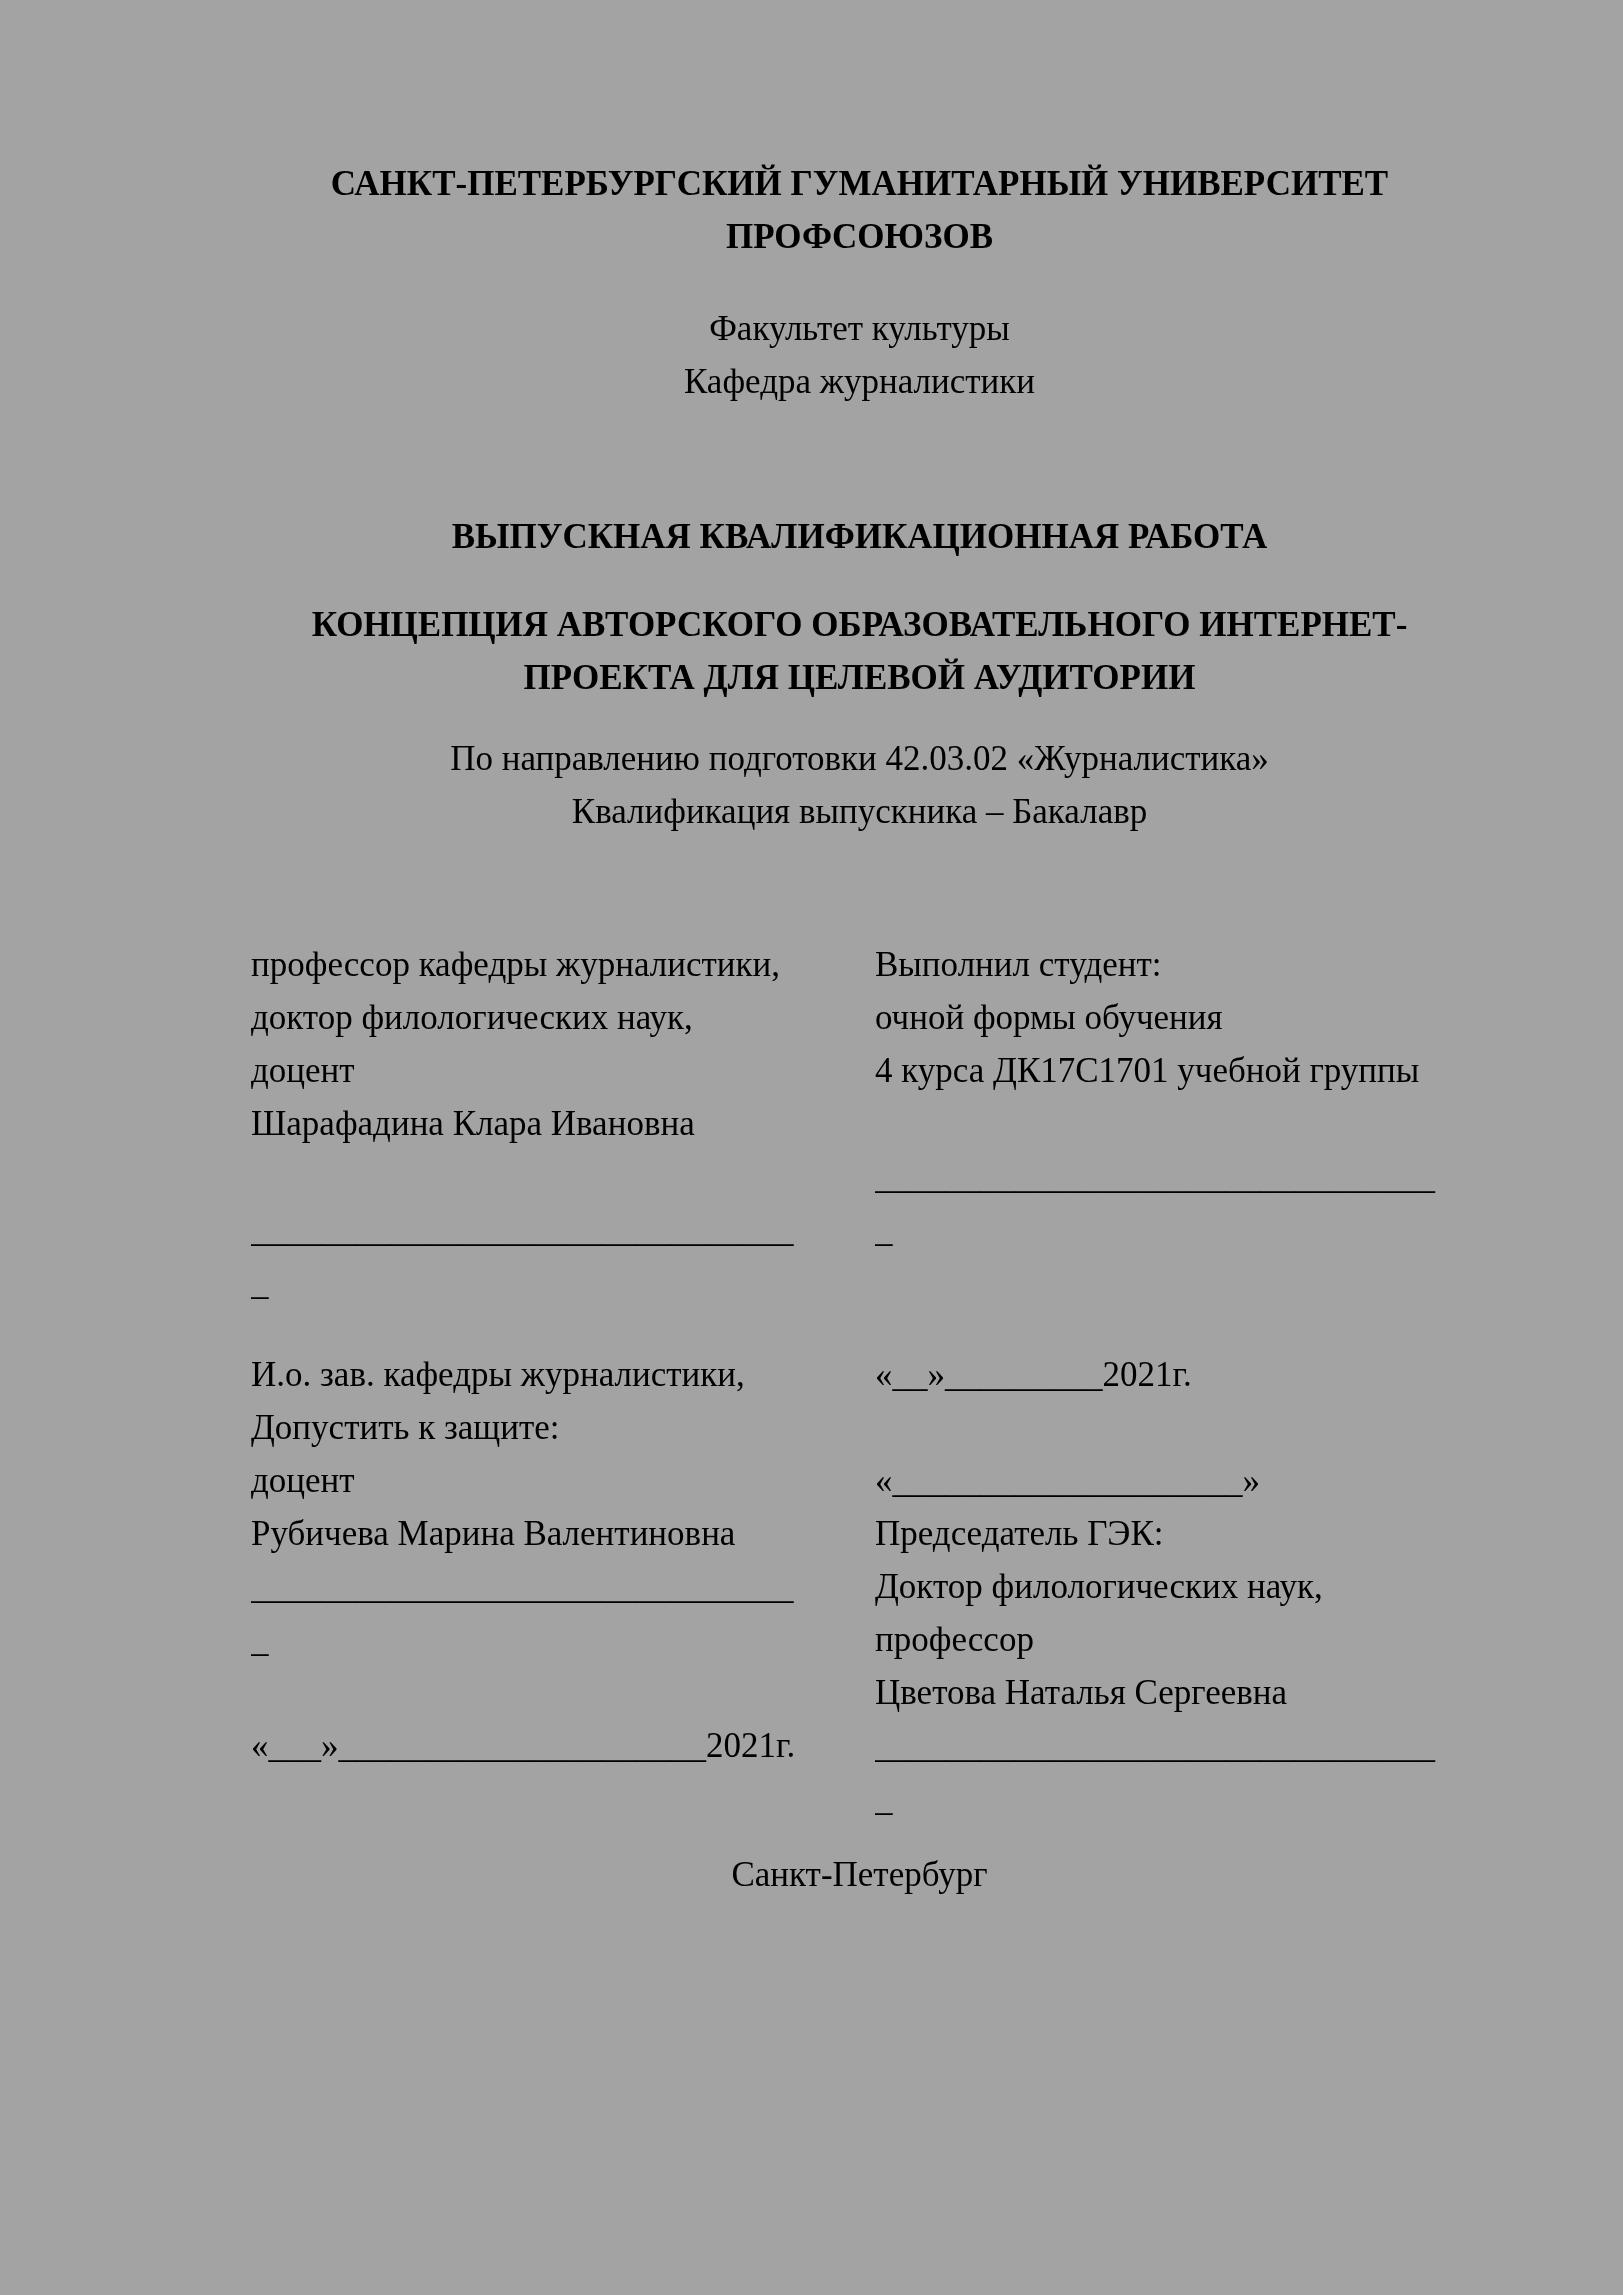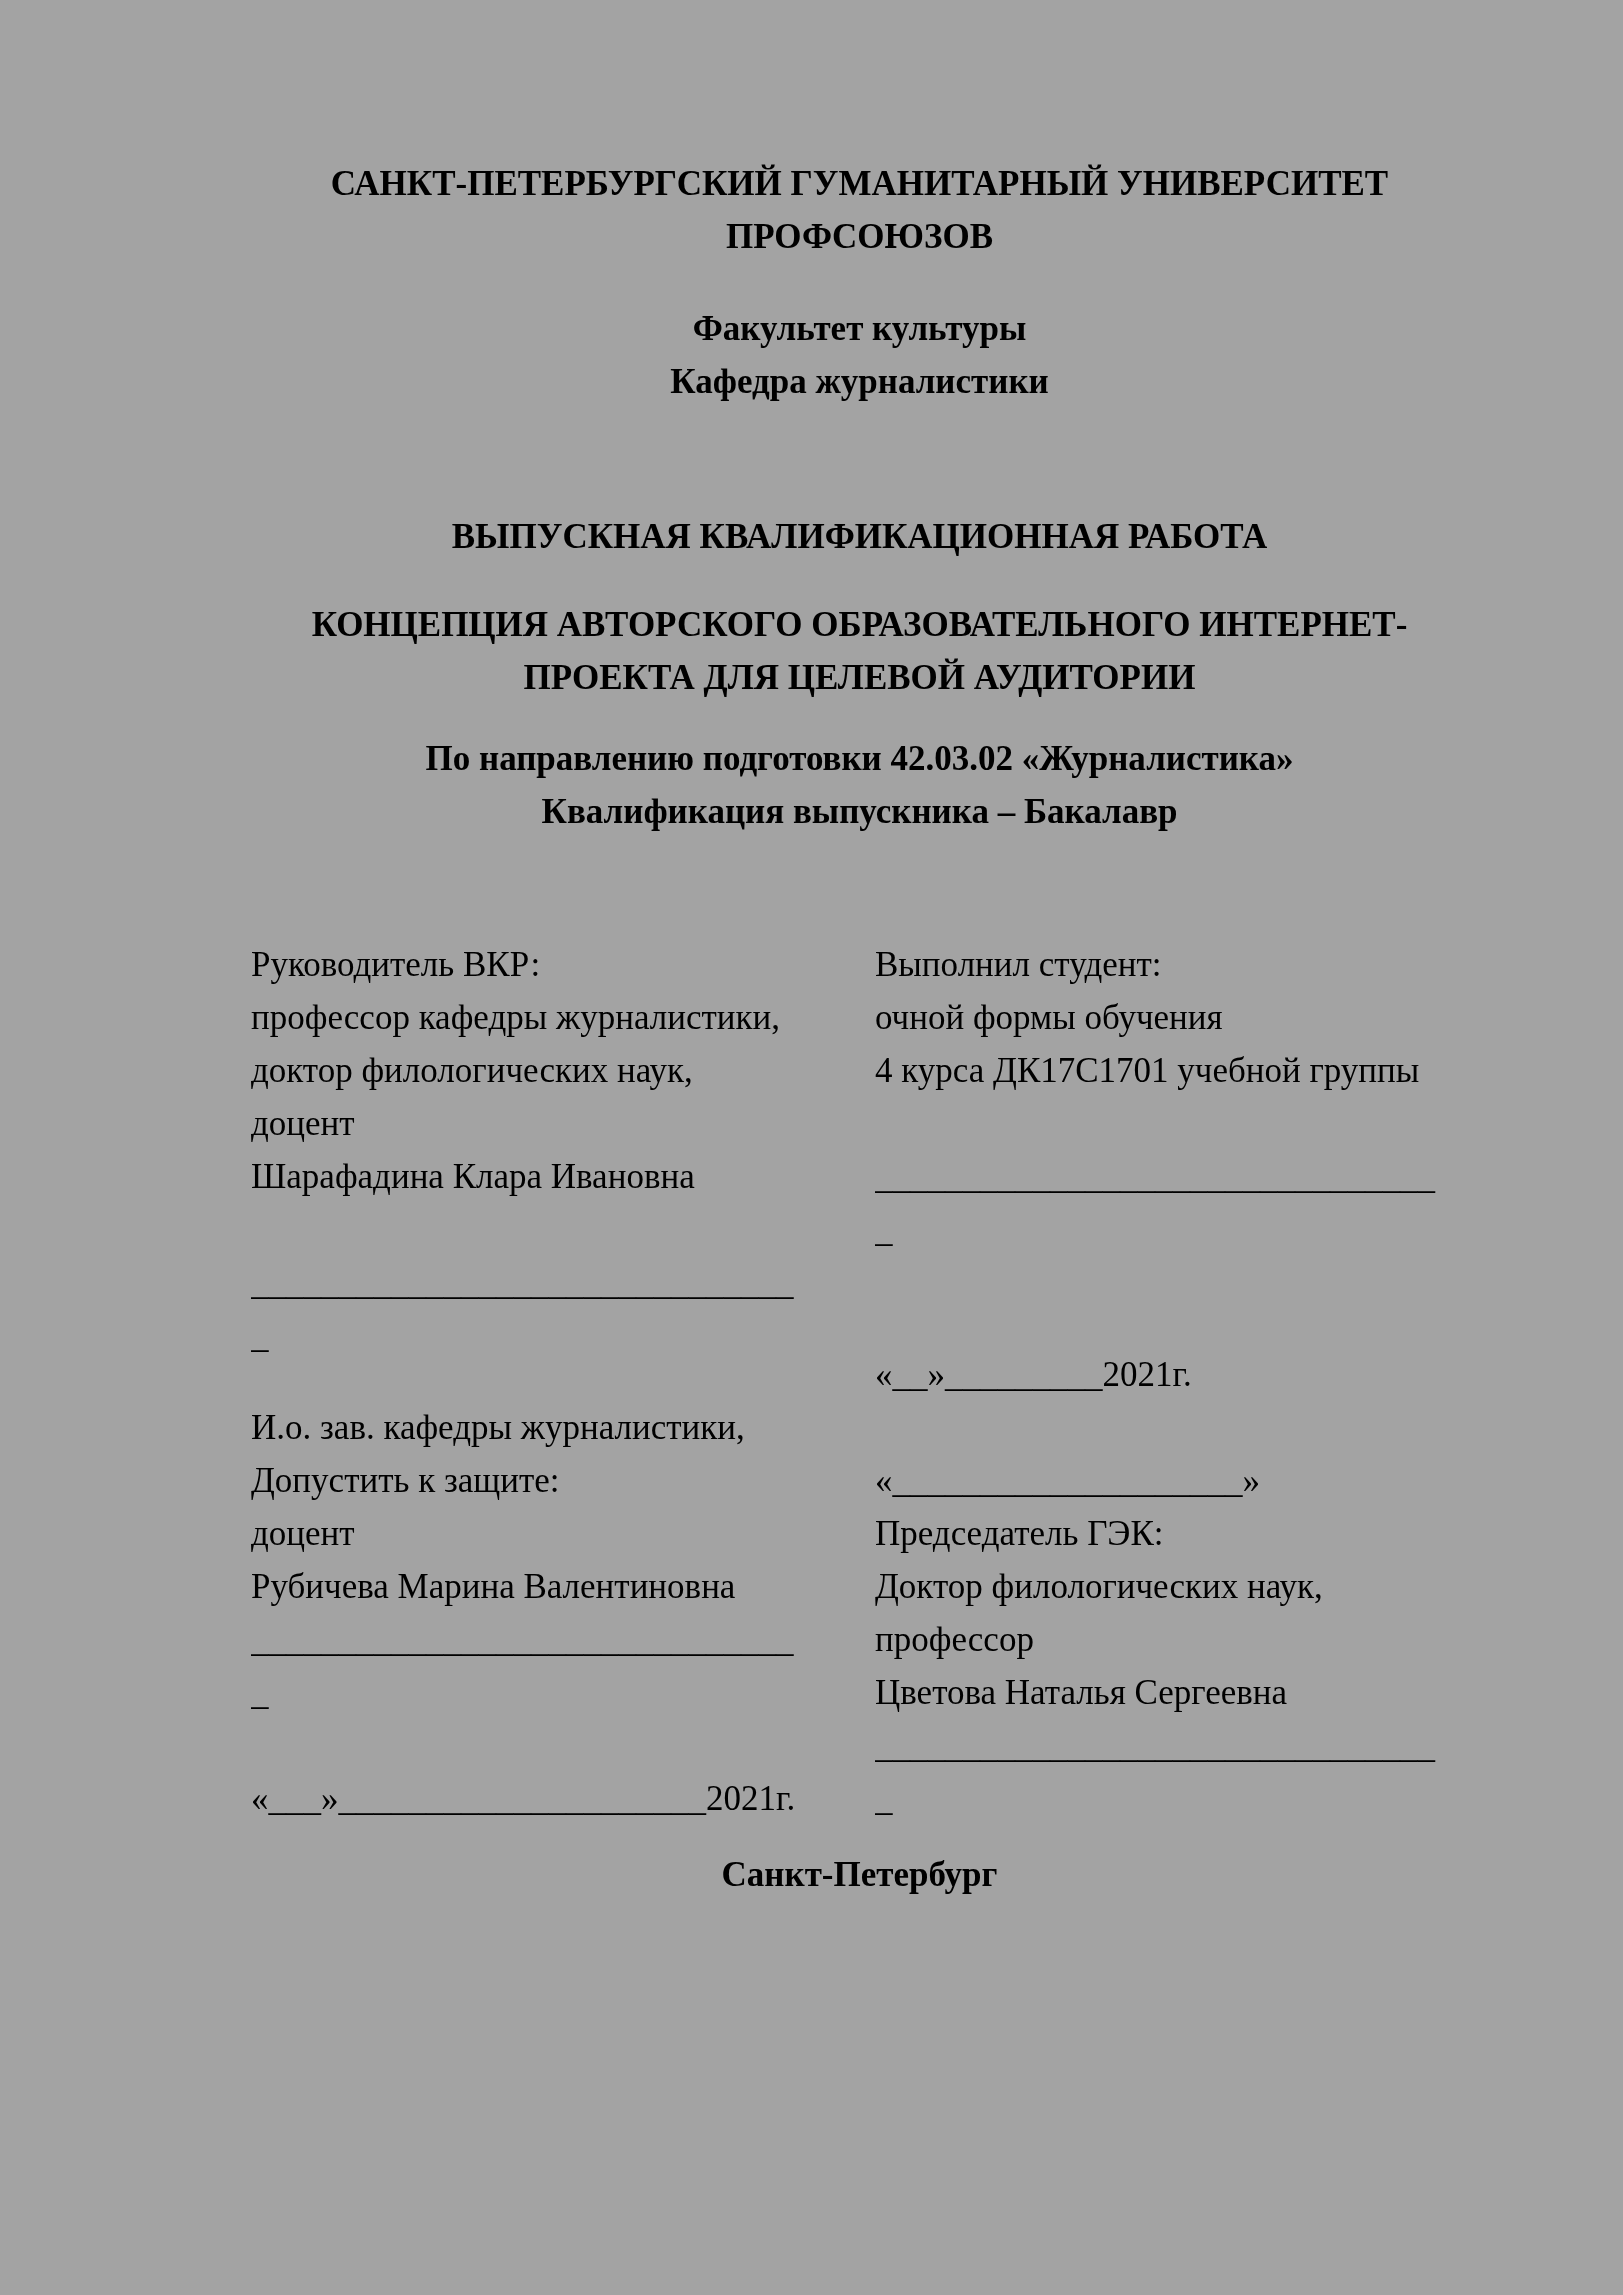--- a/index.html
+++ b/index.html
@@ -13,21 +13,21 @@
     line-height: 53px;
   }
   .page {
     position: relative;
     width: 1623px;
     height: 2295px;
     padding: 157px 155px 0 251px;
     overflow: hidden;
     background: #a3a3a3;
   }
-  .centered { text-align: center; font-weight: bold; }
+  .centered { text-align: center; }
   .bold { font-weight: bold; }
 
   .university {
     max-width: 1178px;
     margin: 0 auto;
   }
   .faculty { margin-top: 39px; }
   .work-type { margin-top: 102px; }
   .work-title { margin-top: 35px; }
   .direction { margin-top: 27.5px; }
@@ -59,21 +59,20 @@
   <div class="work-type centered bold">ВЫПУСКНАЯ КВАЛИФИКАЦИОННАЯ РАБОТА</div>
 
   <div class="work-title centered bold">КОНЦЕПЦИЯ АВТОРСКОГО ОБРАЗОВАТЕЛЬНОГО ИНТЕРНЕТ-ПРОЕКТА ДЛЯ ЦЕЛЕВОЙ АУДИТОРИИ</div>
 
   <div class="direction centered">По направлению подготовки 42.03.02 «Журналистика»</div>
   <div class="centered">Квалификация выпускника – Бакалавр</div>
 
   <div class="columns">
 
     <div class="col-left">
-      <div class="line">Руководитель ВКР:</div>
       <div class="line">профессор кафедры журналистики,</div>
       <div class="line">доктор филологических наук,</div>
       <div class="line">доцент</div>
       <div class="line">Шарафадина Клара Ивановна</div>
 
       <div class="spacer"></div>
 
       <div class="line">_______________________________</div>
       <div class="line">_</div>
 

